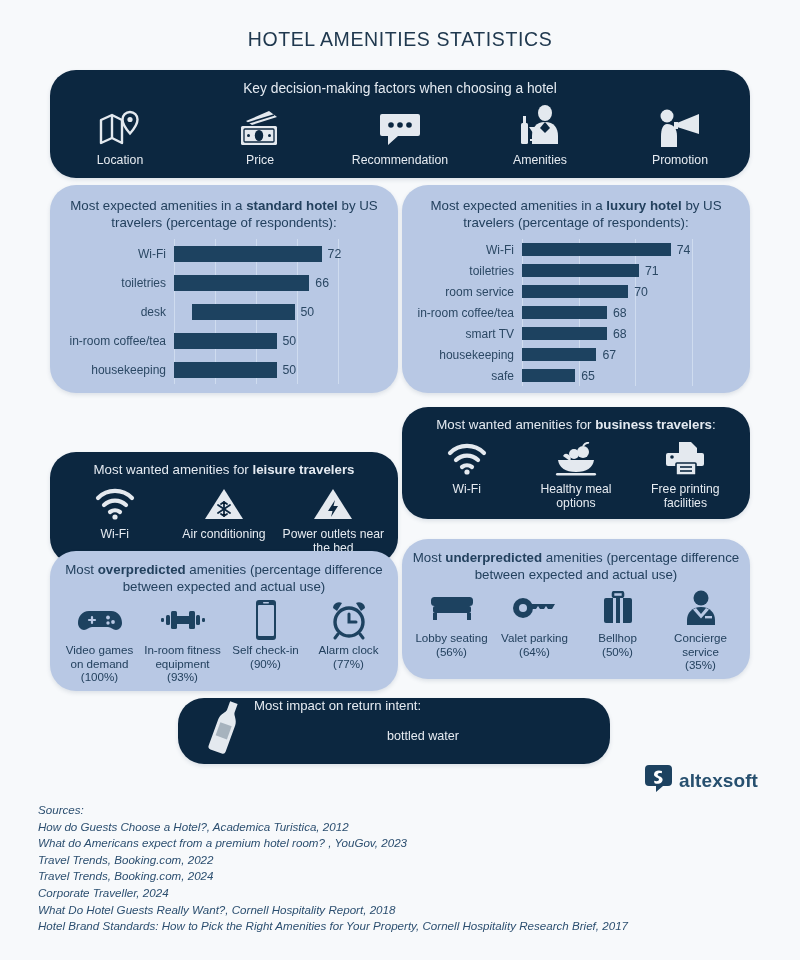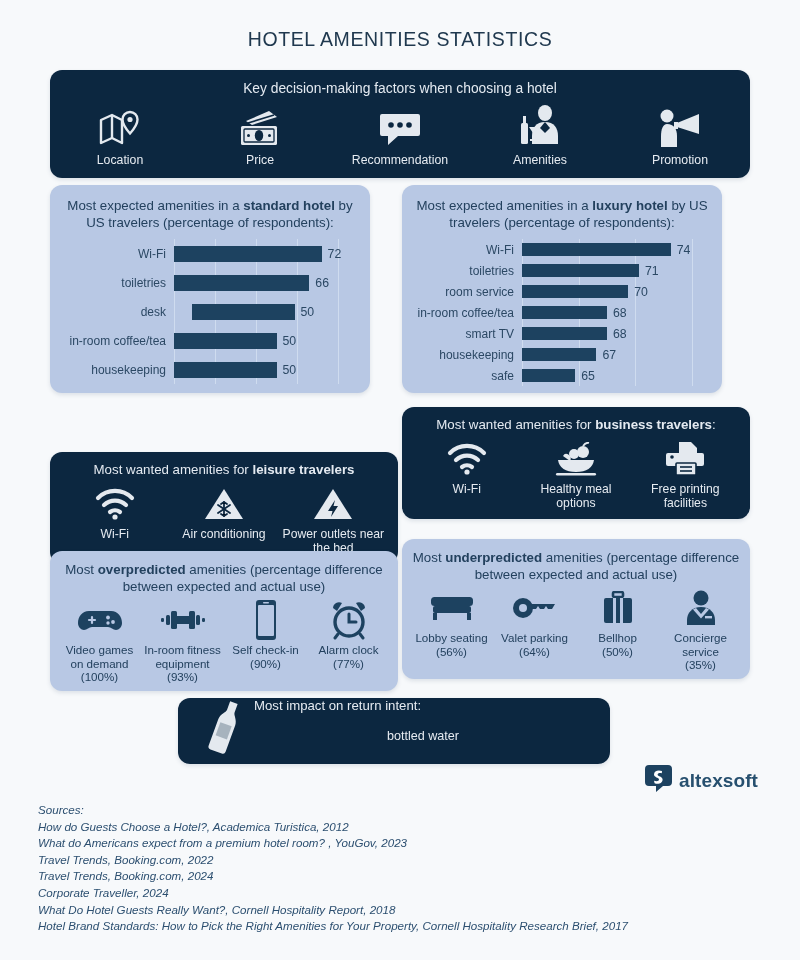--- a/index.html
+++ b/index.html
@@ -17,21 +17,21 @@
     text-align: center;
     font-size: 19.5px;
     letter-spacing: 0.6px;
     color: #20394f;
     padding-top: 28px;
     font-weight: 400;
   }
 
   
   .panel {
-    border-radius: 12px;
+    border-radius: 26px;
     box-shadow: 0 2px 4px rgba(40,60,90,0.13);
   }
   .panel.dark  { background: #0c2740; color: #e9edf2; }
   .panel.light { background: #b8c8e4; color: #22405c; }
 
   .panel-title {
     text-align: center;
     font-size: 13.3px;
     line-height: 17px;
     font-weight: 400;
@@ -51,21 +51,21 @@
     display: flex; margin-top: 6px;
   }
   .factor {
     flex: 1; display: flex; flex-direction: column;
     align-items: center; justify-content: flex-end;
   }
   .factor .ic { height: 46px; display:flex; align-items:flex-end; justify-content:center; }
   .factor .lbl { font-size: 12.3px; color:#e6ebf1; margin-top: 4px; }
 
   
-  .chart-panel { position: absolute; width: 320px; padding: 12px 12px 10px 12px; }
+  .chart-panel { position: absolute; width: 348px; padding: 12px 12px 10px 12px; }
   #std-panel { left: 50px;  top: 185px; height: 208px; }
   #lux-panel { left: 402px; top: 185px; height: 208px; }
 
   .chart-area { position: relative; margin-top: 8px; }
   .grid { position: absolute; top: 0; bottom: 0; width: 1px; background: #cfdcef; }
   .rows { position: relative; }
   .brow { display: flex; align-items: center; }
   .blabel {
     text-align: right; font-size: 12px; color: #2b4864;
     padding-right: 8px; white-space: nowrap;

